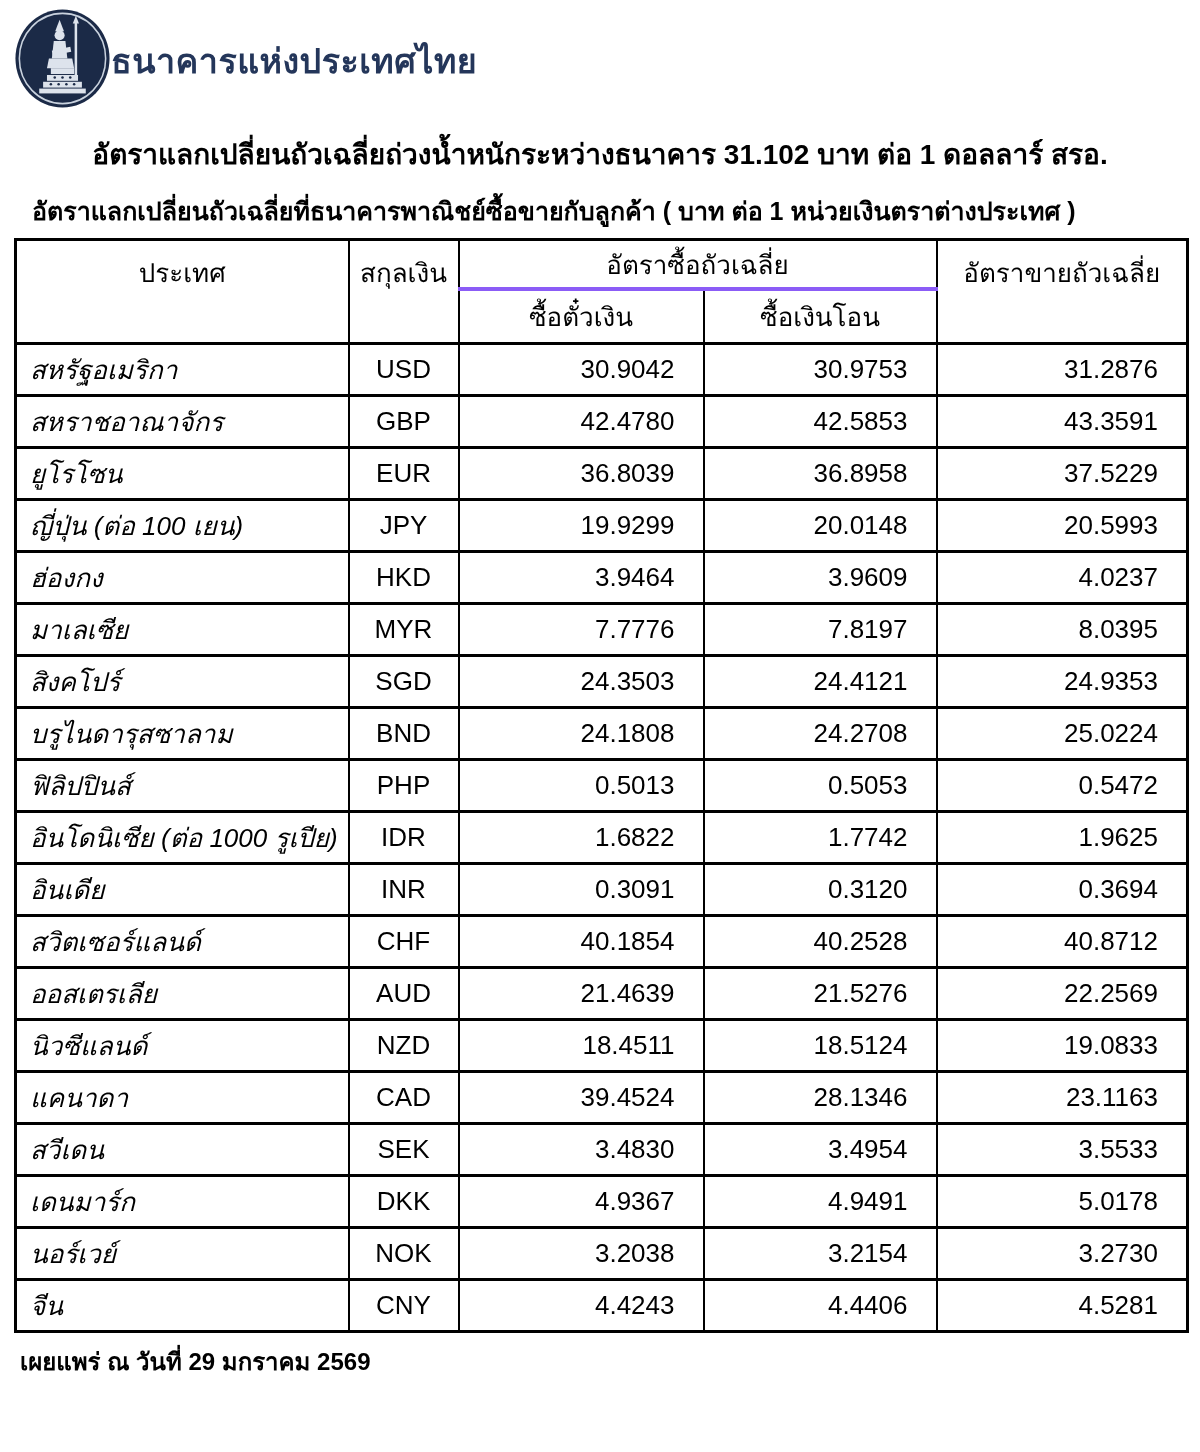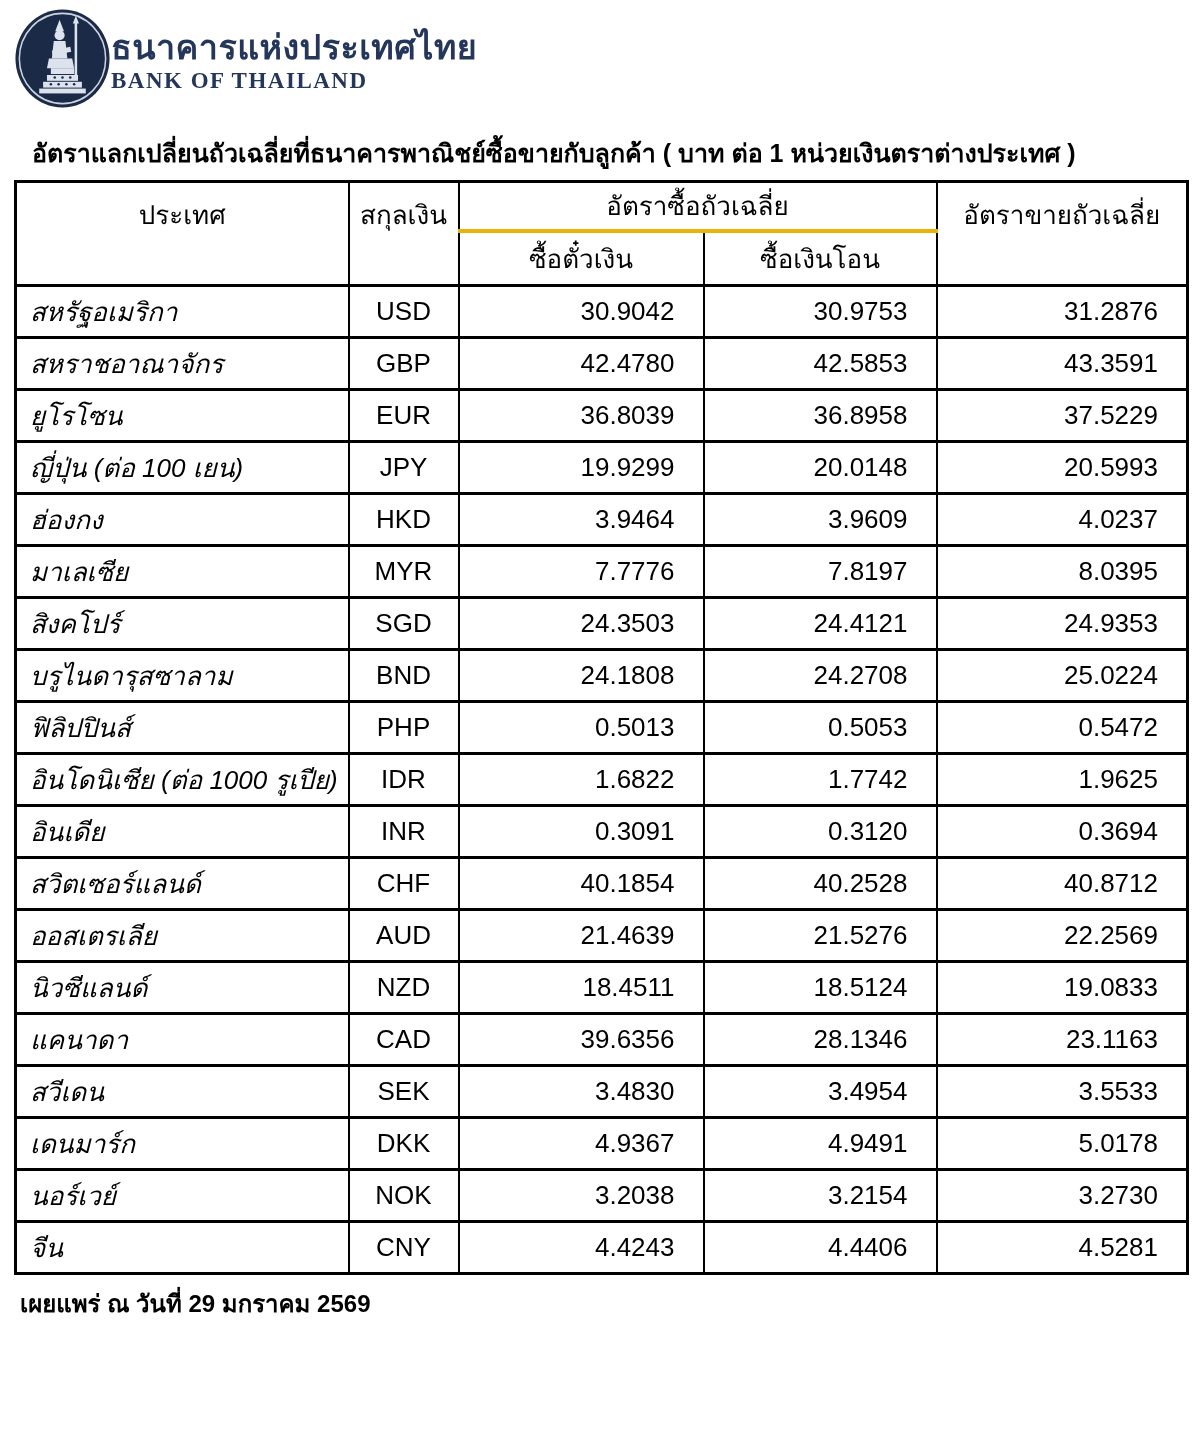--- a/index.html
+++ b/index.html
@@ -59,21 +59,21 @@
     border-right: 2px solid #000;
     border-top: 3px solid #000;
     border-bottom: 3px solid #000;
     font-weight: normal;
     padding: 0;
   }
   .rates thead th { font-size: 26px; text-align: center; }
   .rates thead tr.h1 th { height: 50px; }
   .rates thead tr.h2 th { height: 54px; }
   .rates thead th.span2 { vertical-align: top; padding-top: 11px; }
-  .rates thead th.buy-group { border-bottom: 4px solid #eab308; }
+  .rates thead th.buy-group { border-bottom: 4px solid #8b5cf6; }
 
   .rates tbody td { height: 52px; font-size: 26px; }
   .rates tbody td.country { text-align: left;  padding-left: 13px; font-style: italic; }
   .rates tbody td.code    { text-align: center; }
   .rates tbody td.num     { text-align: right; padding-right: 28px; }
 
   
   .publish {
     font-size: 24px; font-weight: 600;
     margin: 9px 0 0 6px;
@@ -109,24 +109,24 @@
             <circle cx="58" cy="71.5" r="1.3"></circle>
           <circle cx="38" cy="78.5" r="1.3"></circle>
             <circle cx="46" cy="78.5" r="1.3"></circle>
             <circle cx="54" cy="78.5" r="1.3"></circle>
             <circle cx="62" cy="78.5" r="1.3"></circle>
         </g>
       </svg>
     </div>
     <div class="brand-text">
       <div class="brand-th">ธนาคารแห่งประเทศไทย</div>
-      <div class="brand-en">BANK OF THAILAND</div>
     </div>
   </div>
 
+  <div class="title-interbank">อัตราแลกเปลี่ยนถัวเฉลี่ยถ่วงน้ำหนักระหว่างธนาคาร 31.102 บาท ต่อ 1 ดอลลาร์ สรอ.</div>
   <div class="title-customer">อัตราแลกเปลี่ยนถัวเฉลี่ยที่ธนาคารพาณิชย์ซื้อขายกับลูกค้า ( บาท ต่อ 1 หน่วยเงินตราต่างประเทศ )</div>
 
   <table class="rates">
     <colgroup>
       <col class="c-country">
         <col class="c-code">
         <col class="c-bill">
         <col class="c-transfer">
         <col class="c-sell">
     </colgroup>
@@ -237,21 +237,21 @@
         <tr>
           <td class="country">นิวซีแลนด์</td>
           <td class="code">NZD</td>
           <td class="num">18.4511</td>
           <td class="num">18.5124</td>
           <td class="num">19.0833</td>
         </tr>
         <tr>
           <td class="country">แคนาดา</td>
           <td class="code">CAD</td>
-          <td class="num">39.6356</td>
+          <td class="num">39.4524</td>
           <td class="num">28.1346</td>
           <td class="num">23.1163</td>
         </tr>
         <tr>
           <td class="country">สวีเดน</td>
           <td class="code">SEK</td>
           <td class="num">3.4830</td>
           <td class="num">3.4954</td>
           <td class="num">3.5533</td>
         </tr>

